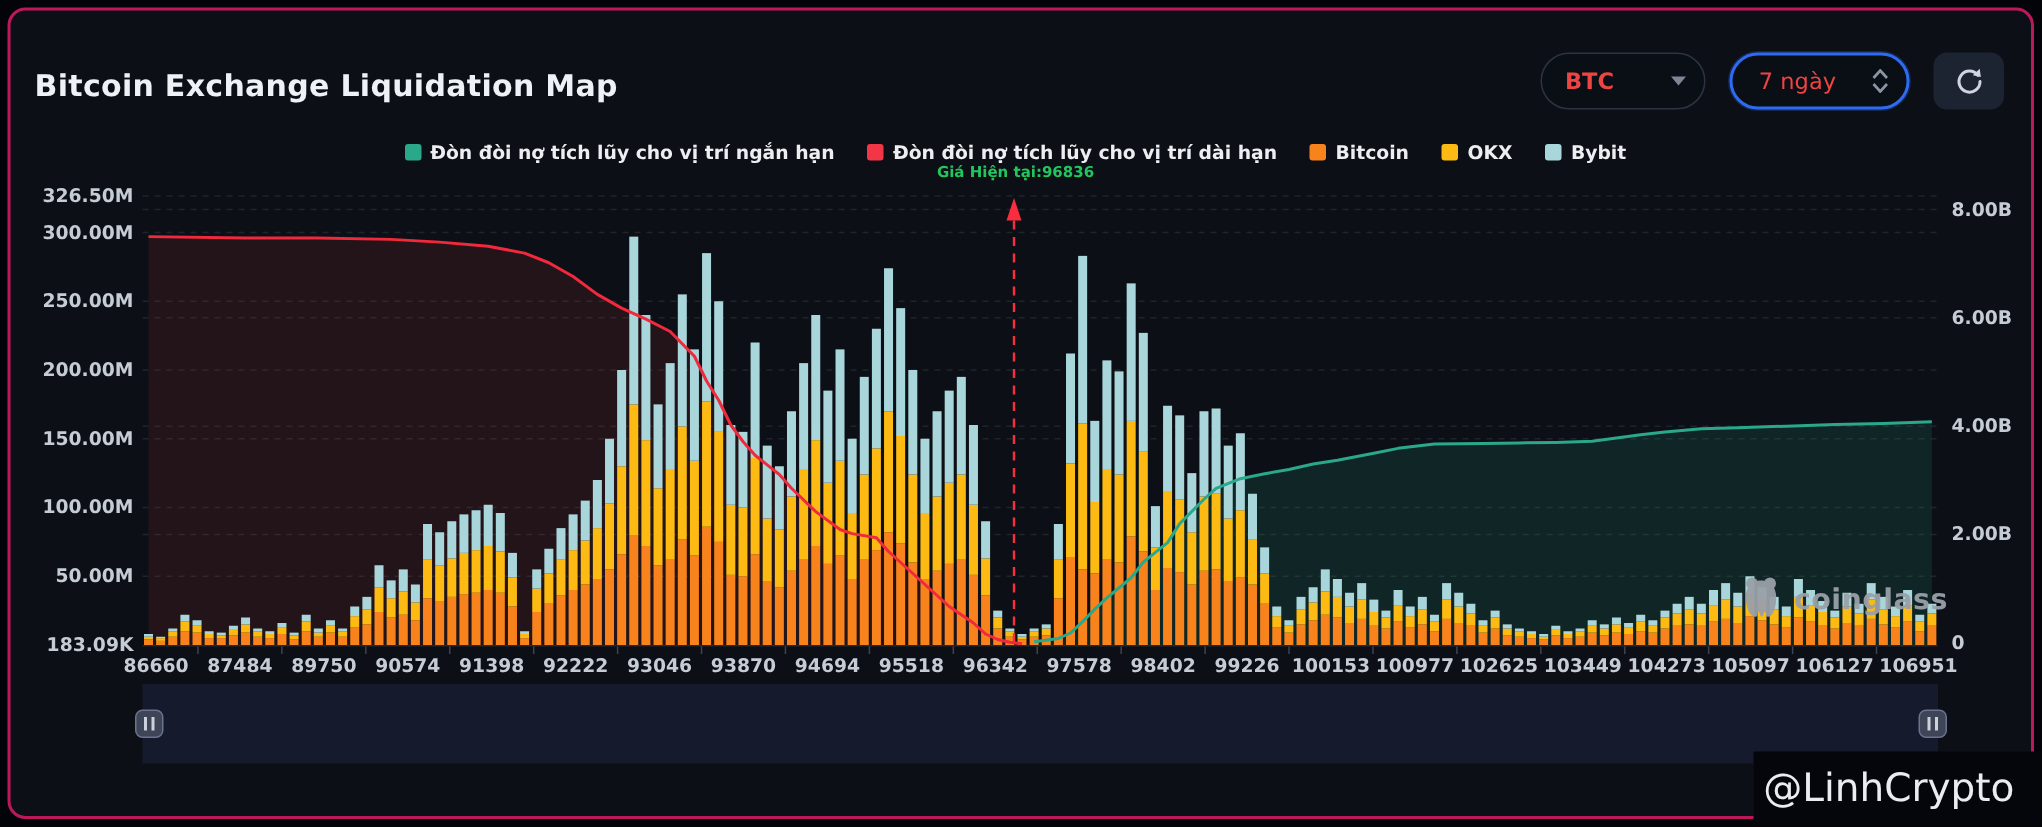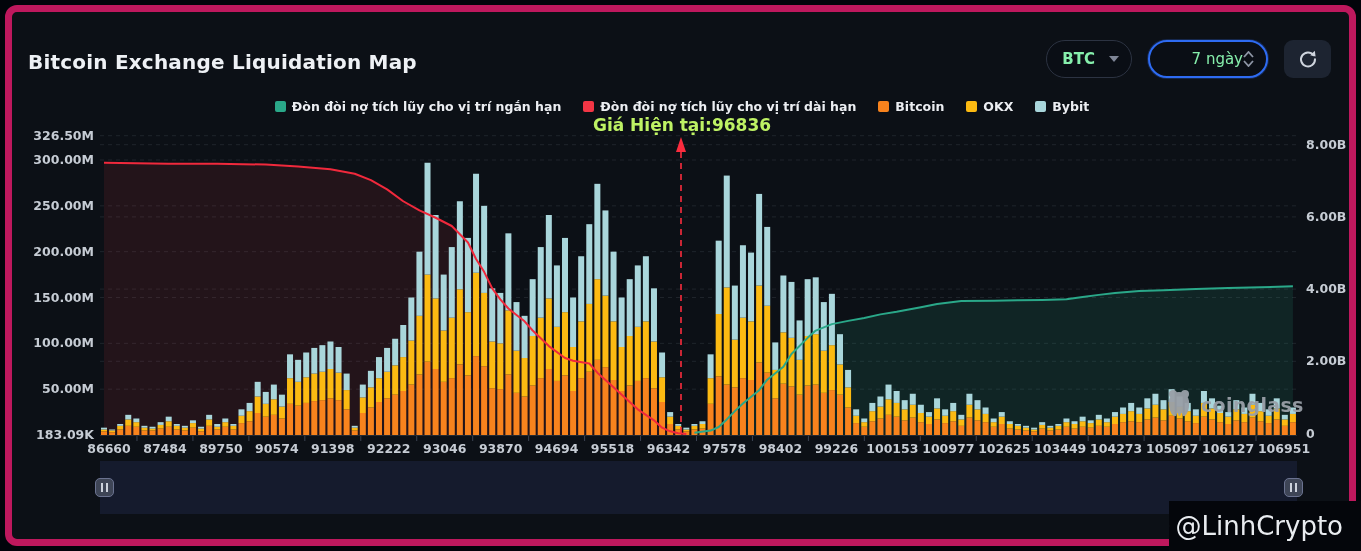--- a/index.html
+++ b/index.html
@@ -1,32 +1,32 @@
 <!DOCTYPE html>
 <html><head>
 <meta charset="utf-8">
 <style>
   html,body{margin:0;padding:0;background:#000;width:1361px;height:551px;overflow:hidden;}
   *{box-sizing:border-box;}
   body{font-family:"DejaVu Sans","Liberation Sans",sans-serif;-webkit-font-smoothing:antialiased;}
   #stage{position:relative;width:1361px;height:551px;background:#02040a;}
-  #card{position:absolute;left:5px;top:5px;width:1351px;height:541px;background:#0c1016;border:7px solid #be185d;border-radius:12px;}
+  #card{position:absolute;left:5px;top:5px;width:1351px;height:541px;background:#0c1016;border:2px solid #be185d;border-radius:12px;}
   .title{position:absolute;left:16px;top:38px;font-size:20px;font-weight:700;color:#eef1f5;letter-spacing:.2px;}
   
   .controls{position:absolute;right:18px;top:28px;display:flex;align-items:center;gap:16px;}
-  .select{height:38px;display:flex;align-items:center;gap:0;padding:0 12px 0 15px;background:#0a0e15;border:1.5px solid #2c3342;border-radius:19px;color:#86efac;font-size:15px;font-weight:700;cursor:pointer;}
+  .select{height:38px;display:flex;align-items:center;gap:24px;padding:0 12px 0 15px;background:#0a0e15;border:1.5px solid #2c3342;border-radius:19px;color:#ef4444;font-size:15px;font-weight:700;cursor:pointer;}
   .select.focus{border:2px solid #2e6bf2;box-shadow:0 0 0 1px rgba(46,107,242,.25);font-weight:400;width:120px;justify-content:flex-end;}
   .caret{width:0;height:0;border-left:5px solid transparent;border-right:5px solid transparent;border-top:6px solid #7e8596;margin-left:14px;}
   .spin{display:flex;flex-direction:column;gap:2px;}
   .iconbtn{width:47px;height:38px;background:#1d2431;border-radius:9px;display:flex;align-items:center;justify-content:center;cursor:pointer;}
   
   .legend{position:absolute;left:0;top:87px;width:1340px;display:flex;justify-content:center;gap:22px;text-align:right;}
   .lg-item{display:flex;align-items:center;gap:6px;font-size:12.5px;font-weight:700;color:#eceef2;cursor:pointer;}
   .sw{width:11px;height:11px;border-radius:2px;display:inline-block;}
-  .price-note{position:absolute;left:670px;top:103px;transform:translateX(-50%);font-size:17px;font-weight:700;color:#bef264;white-space:nowrap;}
+  .price-note{position:absolute;left:670px;top:103px;transform:translateX(-50%);font-size:10px;font-weight:700;color:#22c55e;white-space:nowrap;}
   
   .cg{position:absolute;left:1152px;top:377px;display:flex;align-items:center;gap:7px;opacity:.95;}
   .cg span{font-size:19px;font-weight:700;color:#9aa0a8;letter-spacing:.3px;}
   .credit{position:absolute;right:0;bottom:0;width:192px;height:50px;background:#04060b;display:flex;align-items:center;justify-content:flex-end;padding-right:18px;gap:6px;}
   .credit span{font-size:26px;color:#e9ecf0;}
   
   .dz-track{position:absolute;left:88px;top:449px;width:1197px;height:53px;background:#151b2d;cursor:ew-resize;}
   .dz-handle{position:absolute;top:466px;width:19px;height:19px;background:#3e4556;border:1px solid #6b7390;border-radius:5px;display:flex;align-items:center;justify-content:center;gap:3px;cursor:ew-resize;}
   .dz-handle i{display:block;width:2px;height:9px;background:#ccd2dc;}
   svg text{font-family:"DejaVu Sans","Liberation Sans",sans-serif;}

